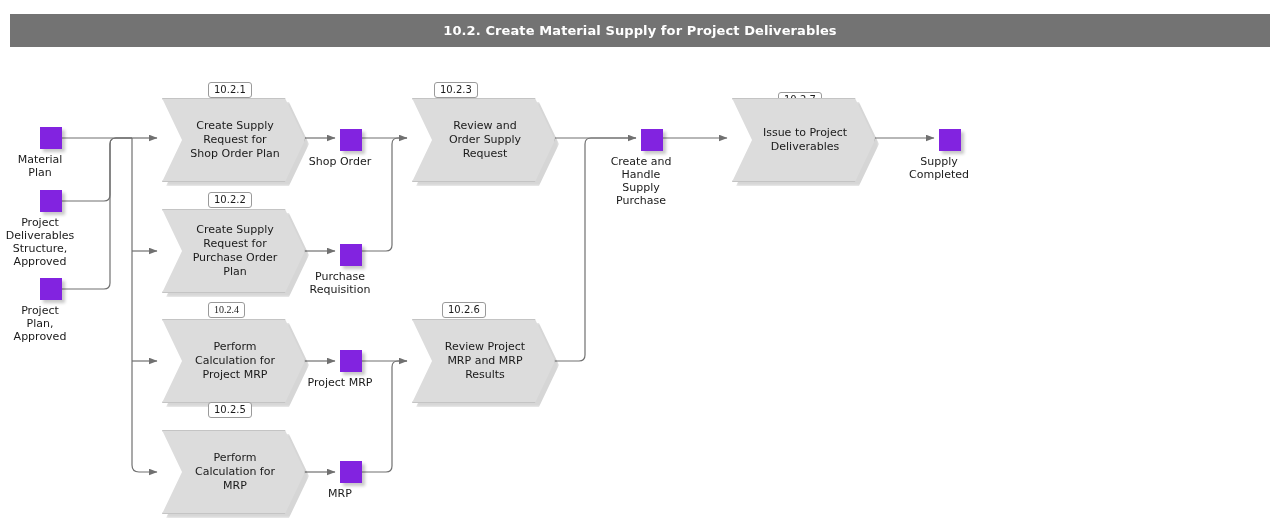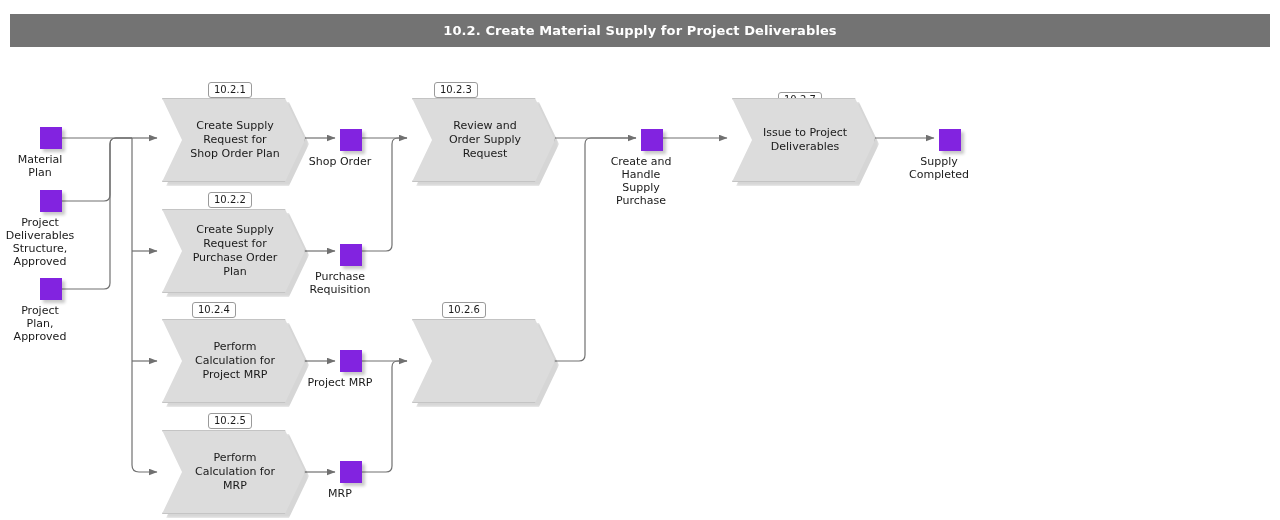--- a/index.html
+++ b/index.html
@@ -267,42 +267,45 @@
 
 <div class="step-badge" style="left:434px; top:82px;">10.2.3</div>
 <div class="process-node" style="left:412px; top:98px;">
   <div class="chevron-shadow"></div>
   <div class="chevron"></div>
   <div class="process-label">Review and
 Order Supply
 Request</div>
 </div>
 
-<div class="step-badge" style="left:192px; top:302px;">10.2.4</div>
+<div class="step-badge" style="left:208px; top:302px;font-family:Liberation Serif, serif;">10.2.4</div>
 <div class="process-node" style="left:162px; top:319px;">
   <div class="chevron-shadow"></div>
   <div class="chevron"></div>
   <div class="process-label">Perform
 Calculation for
 Project MRP</div>
 </div>
 
-<div class="step-badge" style="left:208px; top:413px;">10.2.5</div>
+<div class="step-badge" style="left:208px; top:402px;">10.2.5</div>
 <div class="process-node" style="left:162px; top:430px;">
   <div class="chevron-shadow"></div>
   <div class="chevron"></div>
   <div class="process-label">Perform
 Calculation for
 MRP</div>
 </div>
 
 <div class="step-badge" style="left:442px; top:302px;">10.2.6</div>
 <div class="process-node" style="left:412px; top:319px;">
   <div class="chevron-shadow"></div>
   <div class="chevron"></div>
+  <div class="process-label">Review Project
+MRP and MRP
+Results</div>
 </div>
 
 <div class="step-badge" style="left:778px; top:92px;">10.2.7</div>
 <div class="process-node" style="left:732px; top:98px;">
   <div class="chevron-shadow"></div>
   <div class="chevron"></div>
   <div class="process-label">Issue to Project
 Deliverables</div>
 </div>
 

